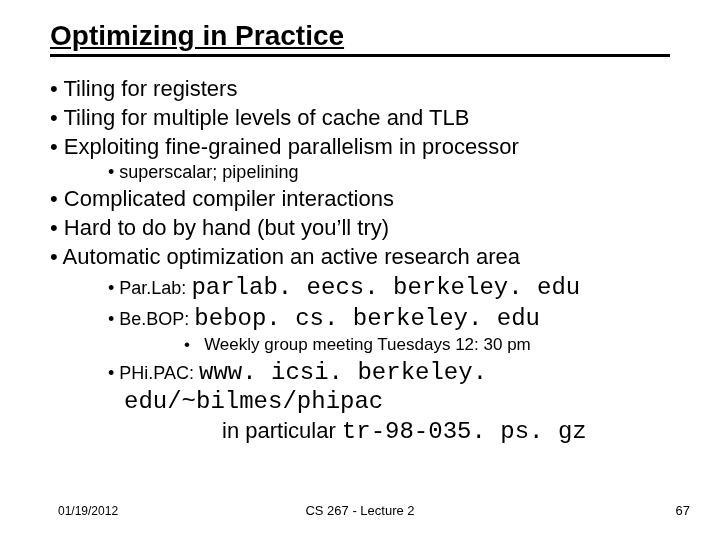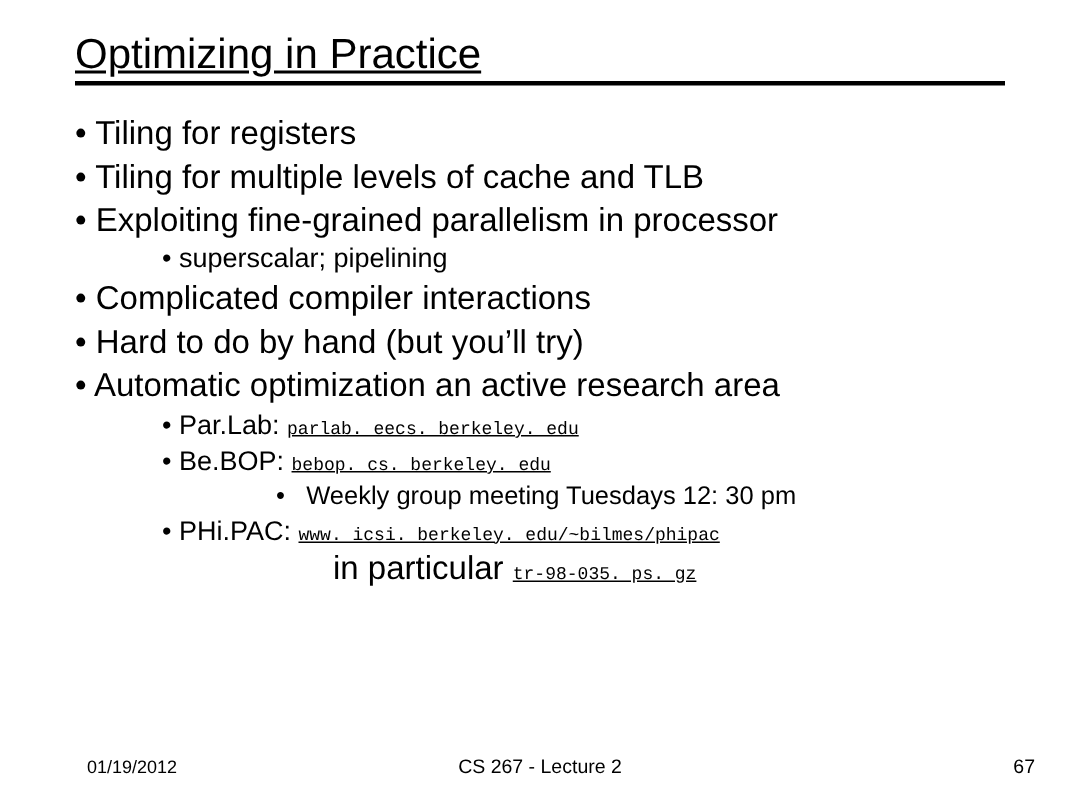--- a/index.html
+++ b/index.html
@@ -22,21 +22,21 @@
   .title-wrap {
     position: absolute;
     left: 50px;
     top: 20px;
     width: 620px;
     border-bottom: 3px solid #000;
     padding-bottom: 2px;
   }
   .title {
     font-size: 28px;
-    font-weight: normal;
+    font-weight: bold;
     text-decoration: underline;
     color: #000;
   }
   .content {
     position: absolute;
     left: 50px;
     top: 74px;
     width: 632px;
     font-size: 22px;
     line-height: 1.22;
@@ -71,22 +71,21 @@
     padding-left: 24px;
     text-indent: -24px;
     margin-top: 2px;
   }
   .lvl3 > li::before {
     content: "•   ";
     white-space: pre;
   }
   .mono {
     font-family: "Courier New", Courier, monospace;
-    font-size: 12px;
-    text-decoration: underline;
+    font-size: 24px;
   }
   .indent-line {
     display: block;
     text-indent: 0;
     margin-left: 98px;
     font-size: 22px;
   }
   .footer-left {
     position: absolute;
     left: 40px;

